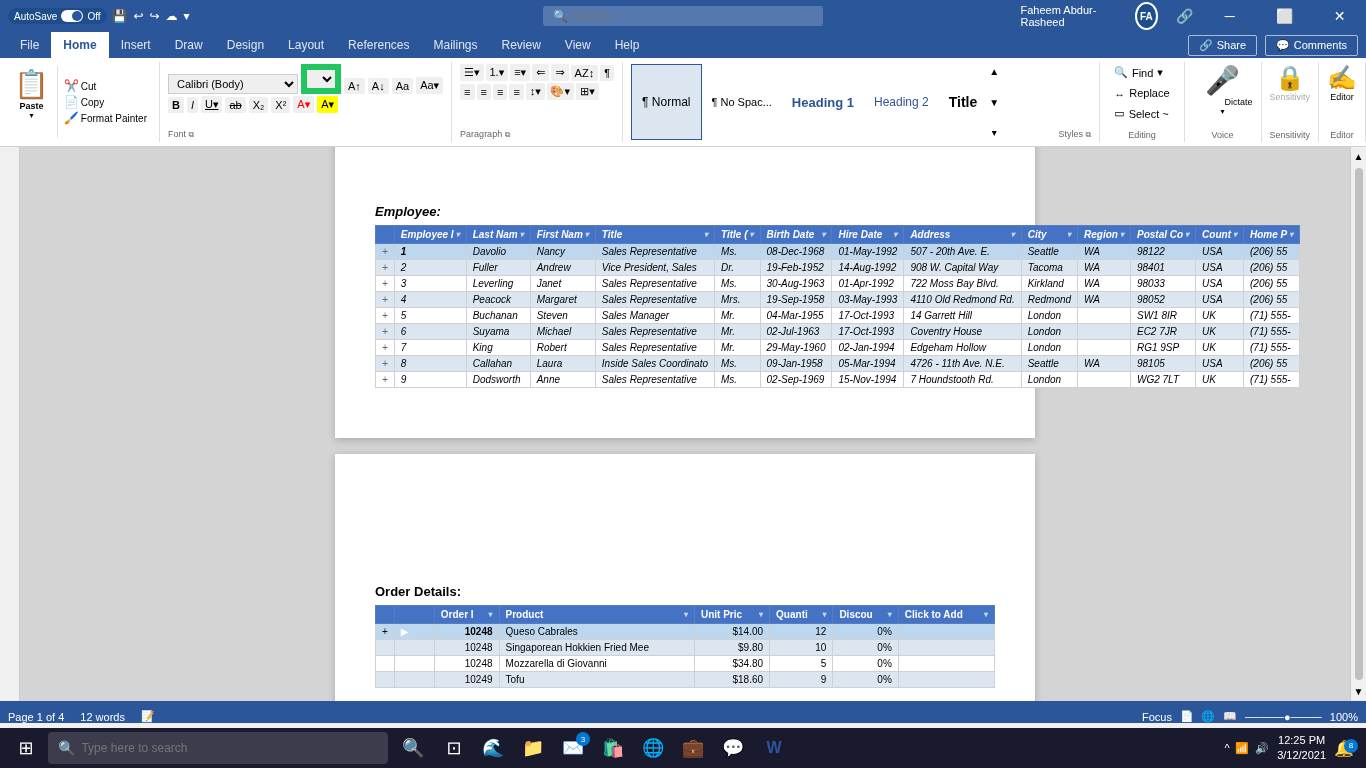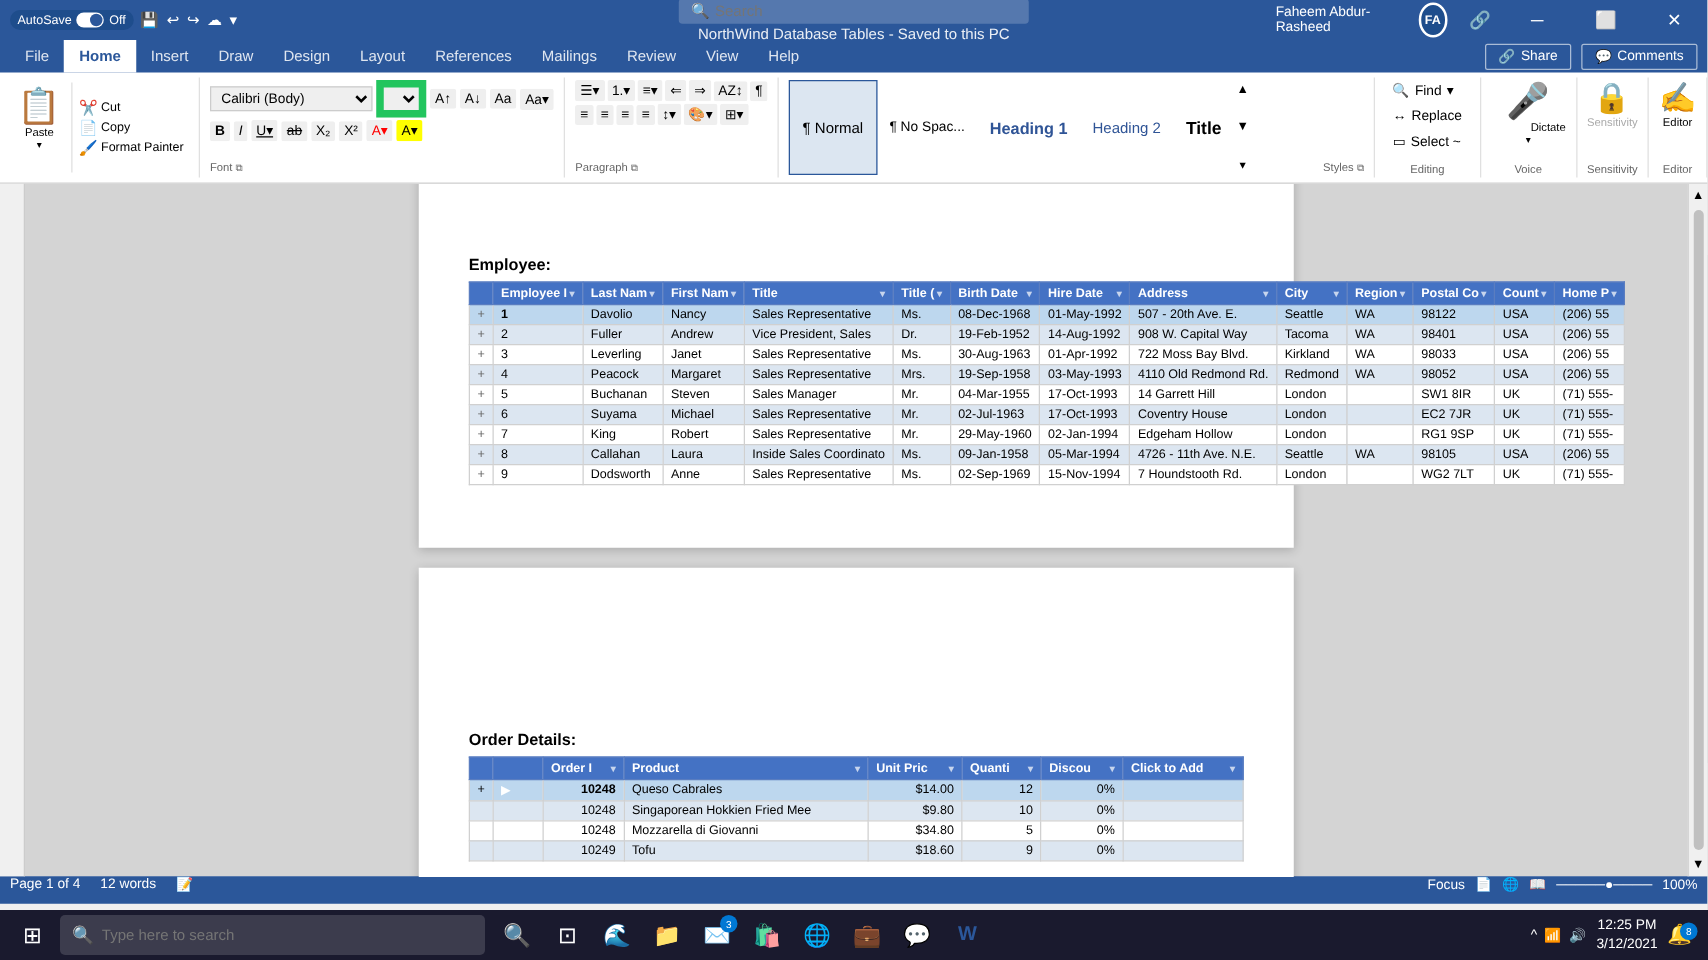--- a/index.html
+++ b/index.html
@@ -31,21 +31,21 @@
     .ribbon-tabs { display: flex; background: #2b579a; padding-left: 8px; }
     .ribbon-tab { padding: 6px 12px; color: rgba(255,255,255,0.85); font-size: 12px; cursor: pointer; }
     .ribbon-tab.active { background: white; color: #2b579a; font-weight: 600; }
     .ribbon-content { display: flex; align-items: stretch; padding: 4px 0; min-height: 88px; }
     .ribbon-group { display: flex; flex-direction: column; align-items: center; border-right: 1px solid #e0e0e0; padding: 2px 8px; min-width: fit-content; }
     .ribbon-group-label { font-size: 9px; color: #666; margin-top: auto; padding-top: 4px; }
     .ribbon-group-top { display: flex; align-items: flex-start; gap: 2px; flex: 1; }
 
     
     .font-controls { display: flex; flex-direction: column; gap: 2px; }
-    .font-row { display: flex; align-items: center; gap: 3px; }
+    .font-row { display: flex; align-items: flex-end; gap: 3px; }
     .font-select { border: 1px solid #ccc; padding: 2px 4px; font-size: 11px; width: 130px; }
     .font-size-select { border: 6px solid #22c55e; padding: 2px 4px; font-size: 11px; width: 40px; }
     .small-btn { border: 1px solid transparent; padding: 1px 3px; cursor: pointer; font-size: 11px; border-radius: 2px; }
     .bold-btn { font-weight: bold; }
     .italic-btn { font-style: italic; }
     .underline-btn { text-decoration: underline; }
     .doc-scroll { flex: 1; overflow-y: auto; padding: 20px; display: flex; justify-content: center; }
     .page { background: white; width: 760px; padding: 40px 50px; box-shadow: 0 2px 8px rgba(0,0,0,0.2); margin-bottom: 16px; }
 
     
@@ -70,21 +70,21 @@
     .data-table .row-expand { color: #666; font-size: 10px; width: 14px; text-align: center; }
     .selected-row td { background: #bdd7ee !important; }
     .filter-icon { font-size: 8px; margin-left: 2px; color: rgba(255,255,255,0.7); }
     .th-content { display: flex; align-items: center; justify-content: space-between; }
 
     
     .doc-scroll::-webkit-scrollbar { width: 12px; }
     .doc-scroll::-webkit-scrollbar-track { background: #e0e0e0; }
     .doc-scroll::-webkit-scrollbar-thumb { background: #aaa; border-radius: 2px; }
 
-    .status-bar { height: 22px; background: #2b579a; display: flex; align-items: flex-start; padding: 0 8px; color: white; font-size: 11px; gap: 16px; }
+    .status-bar { height: 22px; background: #2b579a; display: flex; align-items: flex-end; padding: 0 8px; color: white; font-size: 11px; gap: 16px; }
     .status-bar-right { margin-left: auto; display: flex; align-items: center; gap: 8px; }
   </style>
 </head>
 <body>
 
 <div class="title-bar">
   <div class="title-bar-left">
     <div class="autosave-toggle">
       <span>AutoSave</span>
       <div class="toggle-pill">
@@ -96,21 +96,20 @@
     <span style="cursor:pointer;">↩</span>
     <span style="cursor:pointer;">↪</span>
     <span>☁</span>
     <span style="cursor:pointer;">▾</span>
   </div>
   <div class="title-bar-center">
     <div class="search-bar" style="display:inline-flex; background:rgba(255,255,255,0.2); border-radius:3px; padding:3px 10px; width:280px;">
       <span>🔍</span>
       <input type="text" style="background: transparent; border: none; outline: none; color: white; font-size: 12px; width: 100%;" placeholder="Search">
     </div>
-    <span style="display:block; font-size:12px; color:rgba(255,255,255,0.9); margin-top:1px;">NorthWind Database Tables - Saved to this PC</span>
   </div>
   <div class="title-bar-right">
     <span style="font-size:11px;">Faheem Abdur-Rasheed</span>
     <div class="user-avatar">FA</div>
     <span style="cursor:pointer; font-size:14px;">🔗</span>
     <div class="win-btn">─</div>
     <div class="win-btn">⬜</div>
     <div class="win-btn close">✕</div>
   </div>
 </div>
@@ -132,21 +131,21 @@
       <button style="background:transparent; border:1px solid rgba(255,255,255,0.6); color:white; padding:3px 10px; cursor:pointer; border-radius:2px; font-size:11px; display:flex; align-items:center; gap:4px;">🔗 <span>Share</span></button>
       <button style="background:transparent; border:1px solid rgba(255,255,255,0.6); color:white; padding:3px 10px; cursor:pointer; border-radius:2px; font-size:11px; display:flex; align-items:center; gap:4px;">💬 <span>Comments</span></button>
     </div>
   </div>
 
   <div class="ribbon-content">
 
     <div class="ribbon-group" style="flex-direction:row; align-items:stretch; padding: 4px 6px;">
       <div style="display:flex; flex-direction:column; align-items:center; padding:2px 8px; cursor:pointer; border-right:1px solid #e0e0e0;">
         <span style="font-size:28px; color:#2b579a;">📋</span>
-        <span style="font-size:9px;">Paste</span>
+        <span style="font-size:9px;font-weight:bold;">Paste</span>
         <span style="font-size:8px;">▾</span>
       </div>
       <div style="display:flex; flex-direction:column; justify-content:center; gap:2px; padding:2px 6px;">
         <div style="display:flex; align-items:center; gap:2px; cursor:pointer;">
             <span>✂️</span>
             <span style="font-size:10px;">Cut</span>
           </div>
         <div style="display:flex; align-items:center; gap:2px; cursor:pointer;">
             <span>📄</span>
             <span style="font-size:10px;">Copy</span>
@@ -274,21 +273,21 @@
     </div>
   </div>
 </div>
 
 <div style="display:flex; height:calc(768px - 32px - 120px - 22px - 40px); background:#d4d4d4;">
 
   <div style="width:20px; background:#f0f0f0; border-right:1px solid #ccc;"></div>
 
   <div class="doc-scroll" style="flex:1; overflow-y:auto; padding:16px; display:flex; flex-direction:column; align-items:center;">
 
-    <div class="page" style="background:white; width:700px; padding:30px 40px; box-shadow:0 2px 8px rgba(0,0,0,0.2); margin-bottom:16px;">
+    <div class="page" style="background:white; width:700px; padding:30px 40px; box-shadow:0 2px 8px rgba(0,0,0,0.2); margin-bottom:16px;font-style:italic;">
       <div style="height:80px;"></div>
       <div class="section-label">Employee:</div>
       <table class="data-table">
         <thead>
           <tr>
             <th style="width:14px; background:#4472c4;"></th>
             <th style="background:#4472c4;">
                 <div class="th-content">Employee I <span class="filter-icon">▾</span></div>
               </th>
             <th>

